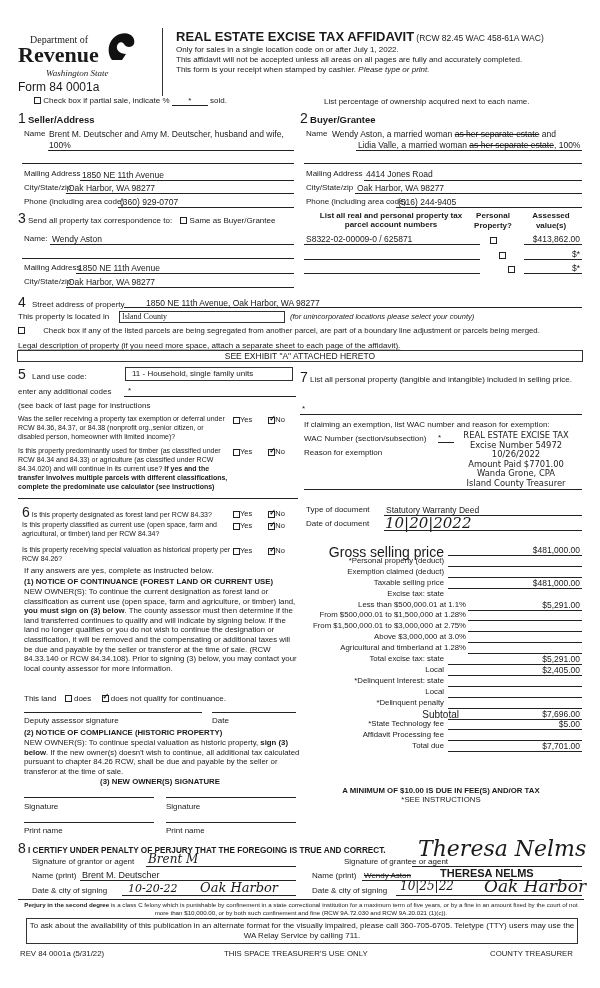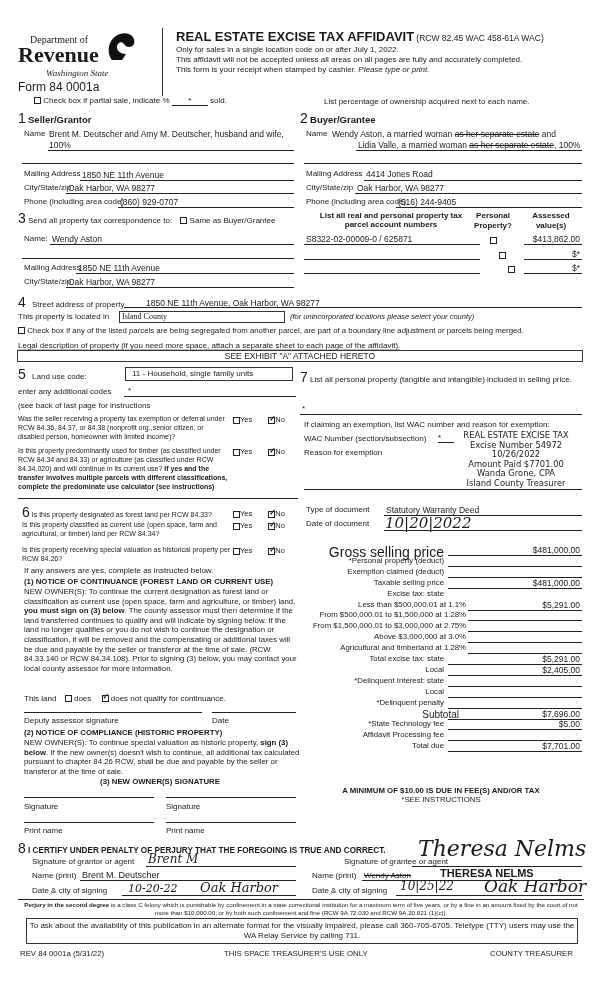--- a/index.html
+++ b/index.html
@@ -47,21 +47,21 @@
 <div class="abs" style="left:34px;top:96px;white-space:nowrap;">
   <span class="cb"></span>
   <span>Check box if partial sale, indicate %</span>
   <span style="display:inline-block;width:36px;border-bottom:1px solid #222;text-align:center;">*</span>
   <span>sold.</span>
 </div>
 <div class="abs" style="left:324px;top:97px;">List percentage of ownership acquired next to each name.</div>
 
 <div class="abs" style="left:18px;top:110px;">
   <span class="num">1</span>
-  <span class="b" style="font-size:9.5px;">Seller/Grantor</span>
+  <span class="b" style="font-size:9.5px;">Seller/Address</span>
 </div>
 <div class="abs" style="left:24px;top:129px;">Name</div>
 <div class="abs val" style="left:49px;top:129px;">Brent M. Deutscher and Amy M. Deutscher, husband and wife,</div>
 <div class="abs val" style="left:49px;top:140px;">100%</div>
 <div class="line" style="left:48px;top:150px;width:246px;"></div>
 <div class="line" style="left:22px;top:163px;width:272px;"></div>
 
 <div class="abs" style="left:24px;top:169px;">Mailing Address</div>
 <div class="abs val" style="left:82px;top:170px;">1850 NE 11th Avenue</div>
 <div class="line" style="left:80px;top:180px;width:214px;"></div>
@@ -137,21 +137,21 @@
   <span class="num">4</span>
   <span style="margin-left:4px;">Street address of property</span>
 </div>
 <div class="abs val" style="left:146px;top:298px;">1850 NE 11th Avenue, Oak Harbor, WA 98277</div>
 <div class="line" style="left:124px;top:307px;width:458px;"></div>
 <div class="abs" style="left:18px;top:312px;">This property is located in</div>
 <div class="abs" style="left:119px;top:311px;width:162px;height:10px;border:1px solid #333;font-family:'Liberation Serif',serif;font-size:8px;padding-left:2px;line-height:10px;">Island County</div>
 <div class="abs i b" style="left:290px;top:312px;font-size:7.5px;font-weight:normal;">(for unincorporated locations please select your county)</div>
 <div class="abs" style="left:18px;top:326px;white-space:nowrap;font-size:7.8px;">
   <span class="cb"></span>
-  <span style="margin-left:0;">Check box if any of the listed parcels are being segregated from another parcel, are part of a boundary line adjustment or parcels being merged.</span>
+  <span style="margin-left:16px;">Check box if any of the listed parcels are being segregated from another parcel, are part of a boundary line adjustment or parcels being merged.</span>
 </div>
 <div class="abs" style="left:18px;top:341px;text-decoration:underline;text-decoration-color:#bbb;">Legal description of property (if you need more space, attach a separate sheet to each page of the affidavit).</div>
 <div class="abs center" style="left:17px;top:350px;width:564px;height:10px;border:1px solid #333;font-size:8.5px;line-height:10px;">SEE EXHIBIT "A" ATTACHED HERETO</div>
 
 <div class="abs" style="left:18px;top:366px;">
   <span class="num">5</span>
   <span style="margin-left:4px;">Land use code:</span>
 </div>
 <div class="abs" style="left:125px;top:367px;width:160px;height:12px;border:1px solid #333;line-height:12px;padding-left:6px;">11 - Household, single family units</div>
 <div class="abs" style="left:18px;top:387px;">enter any additional codes</div>

